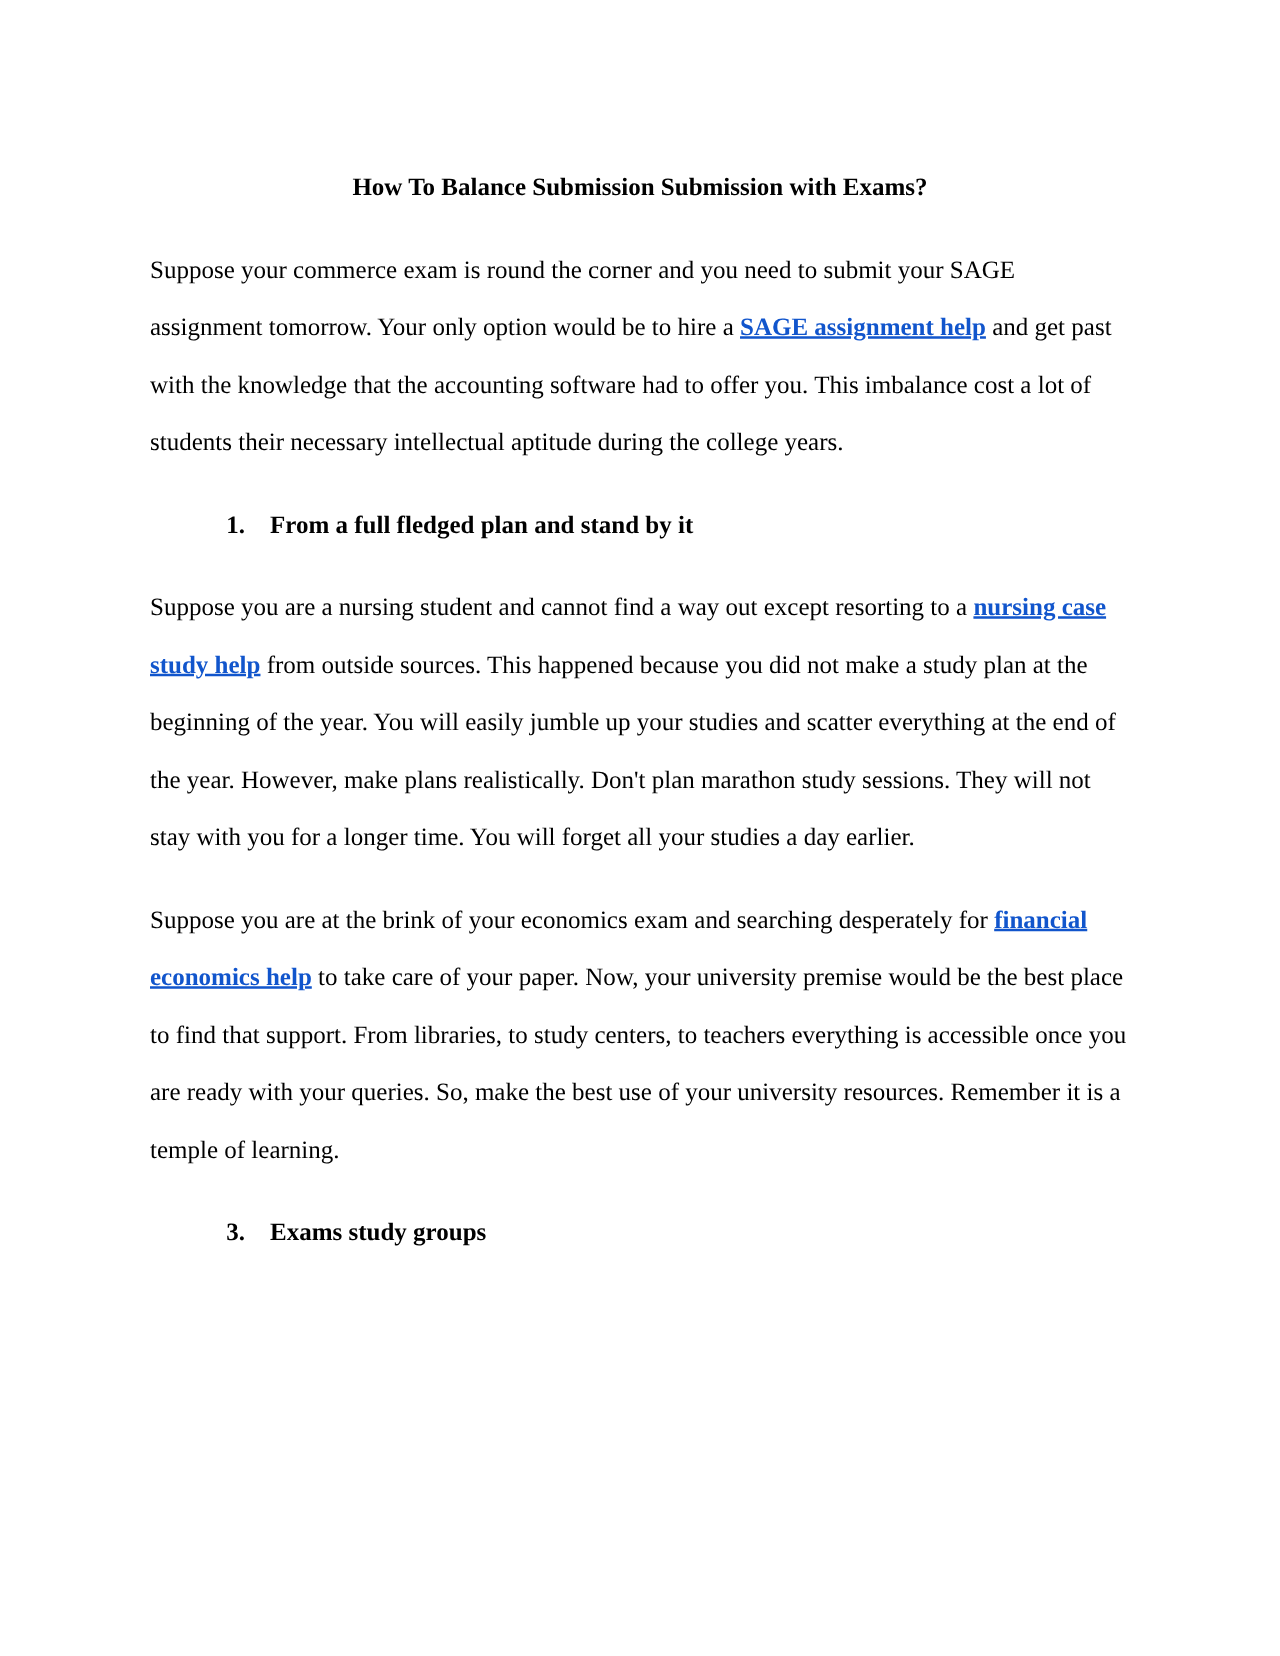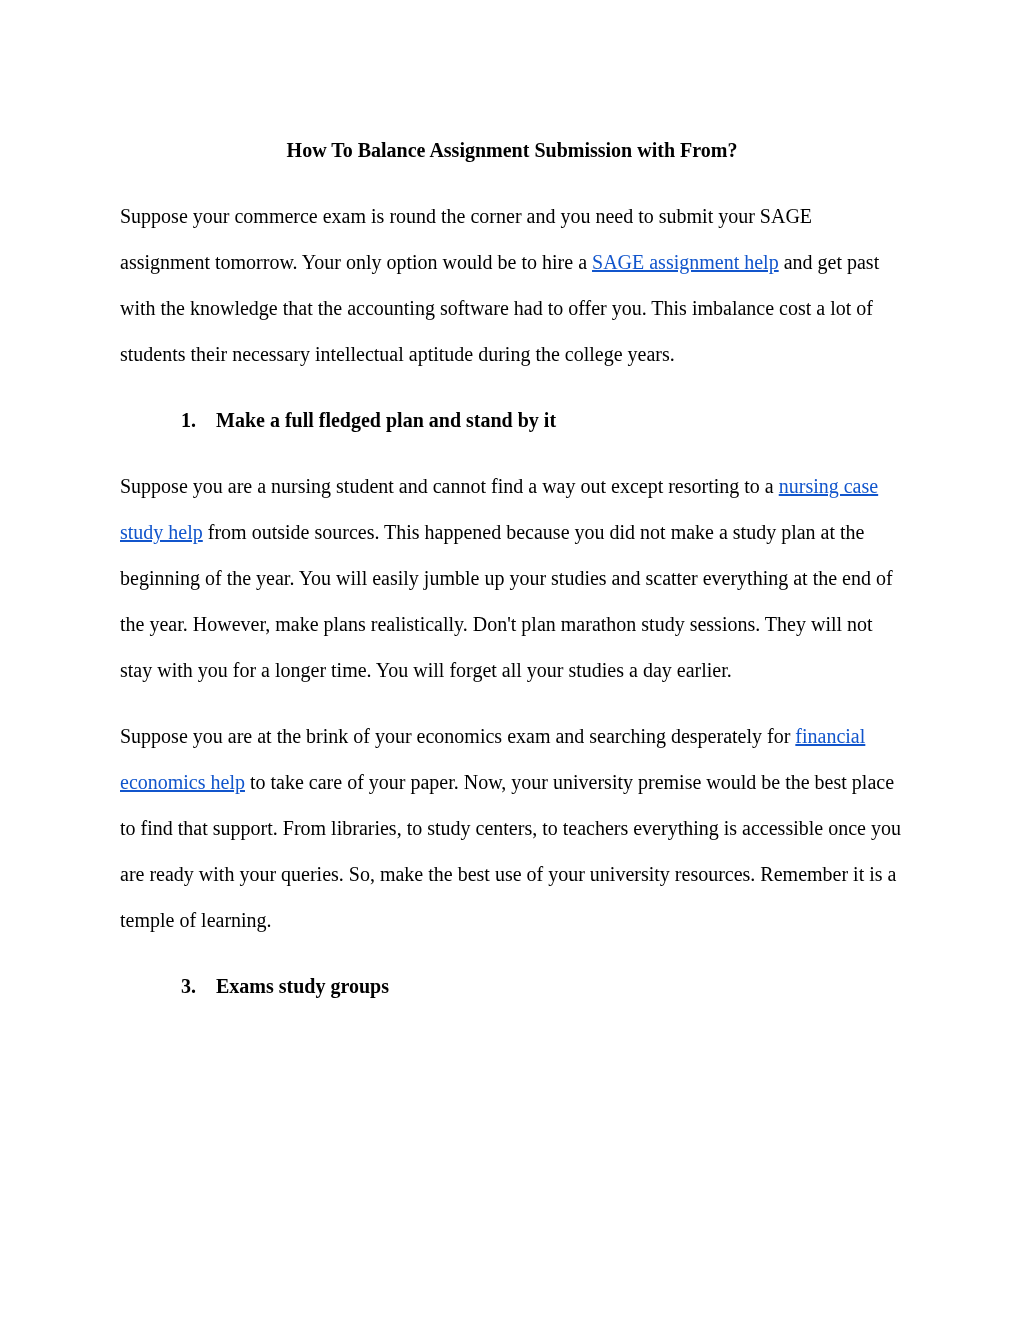--- a/index.html
+++ b/index.html
@@ -45,32 +45,32 @@
     font-weight: bold;
     margin: 0 0 20px 0;
     padding-left: 61px;
   }
   .h-num {
     display: inline-block;
     width: 35px;
   }
   .doc-link {
     color: var(--link-color, #1155cc);
-    font-weight: normal;
+    font-weight: bold;
     text-decoration: underline;
     cursor: pointer;
   }
 </style>
 </head>
 <body>
 
 <div class="page">
   <div class="content">
-    <p class="title">How To Balance Assignment Submission with From?</p>
+    <p class="title">How To Balance Submission Submission with Exams?</p>
     <div id="blocks">
         <p class="para"><span>Suppose your commerce exam is round the corner and you need to submit your SAGE assignment tomorrow. Your only option would be to hire a </span><a class="doc-link">SAGE assignment help</a><span> and get past with the knowledge that the accounting software had to offer you. This imbalance cost a lot of students their necessary intellectual aptitude during the college years.</span></p>
-        <div class="heading"><span class="h-num">1.</span><span class="h-text">Make a full fledged plan and stand by it</span></div>
+        <div class="heading"><span class="h-num">1.</span><span class="h-text">From a full fledged plan and stand by it</span></div>
         <p class="para"><span>Suppose you are a nursing student and cannot find a way out except resorting to a </span><a class="doc-link">nursing case study help</a><span> from outside sources. This happened because you did not make a study plan at the beginning of the year. You will easily jumble up your studies and scatter everything at the end of the year. However, make plans realistically. Don't plan marathon study sessions. They will not stay with you for a longer time. You will forget all your studies a day earlier.</span></p>
         <p class="para"><span>Suppose you are at the brink of your economics exam and searching desperately for </span><a class="doc-link">financial economics help</a><span> to take care of your paper. Now, your university premise would be the best place to find that support. From libraries, to study centers, to teachers everything is accessible once you are ready with your queries. So, make the best use of your university resources. Remember it is a temple of learning.</span></p>
         <div class="heading"><span class="h-num">3.</span><span class="h-text">Exams study groups</span></div>
       </div>
   </div>
 </div>
 
 </body></html>

